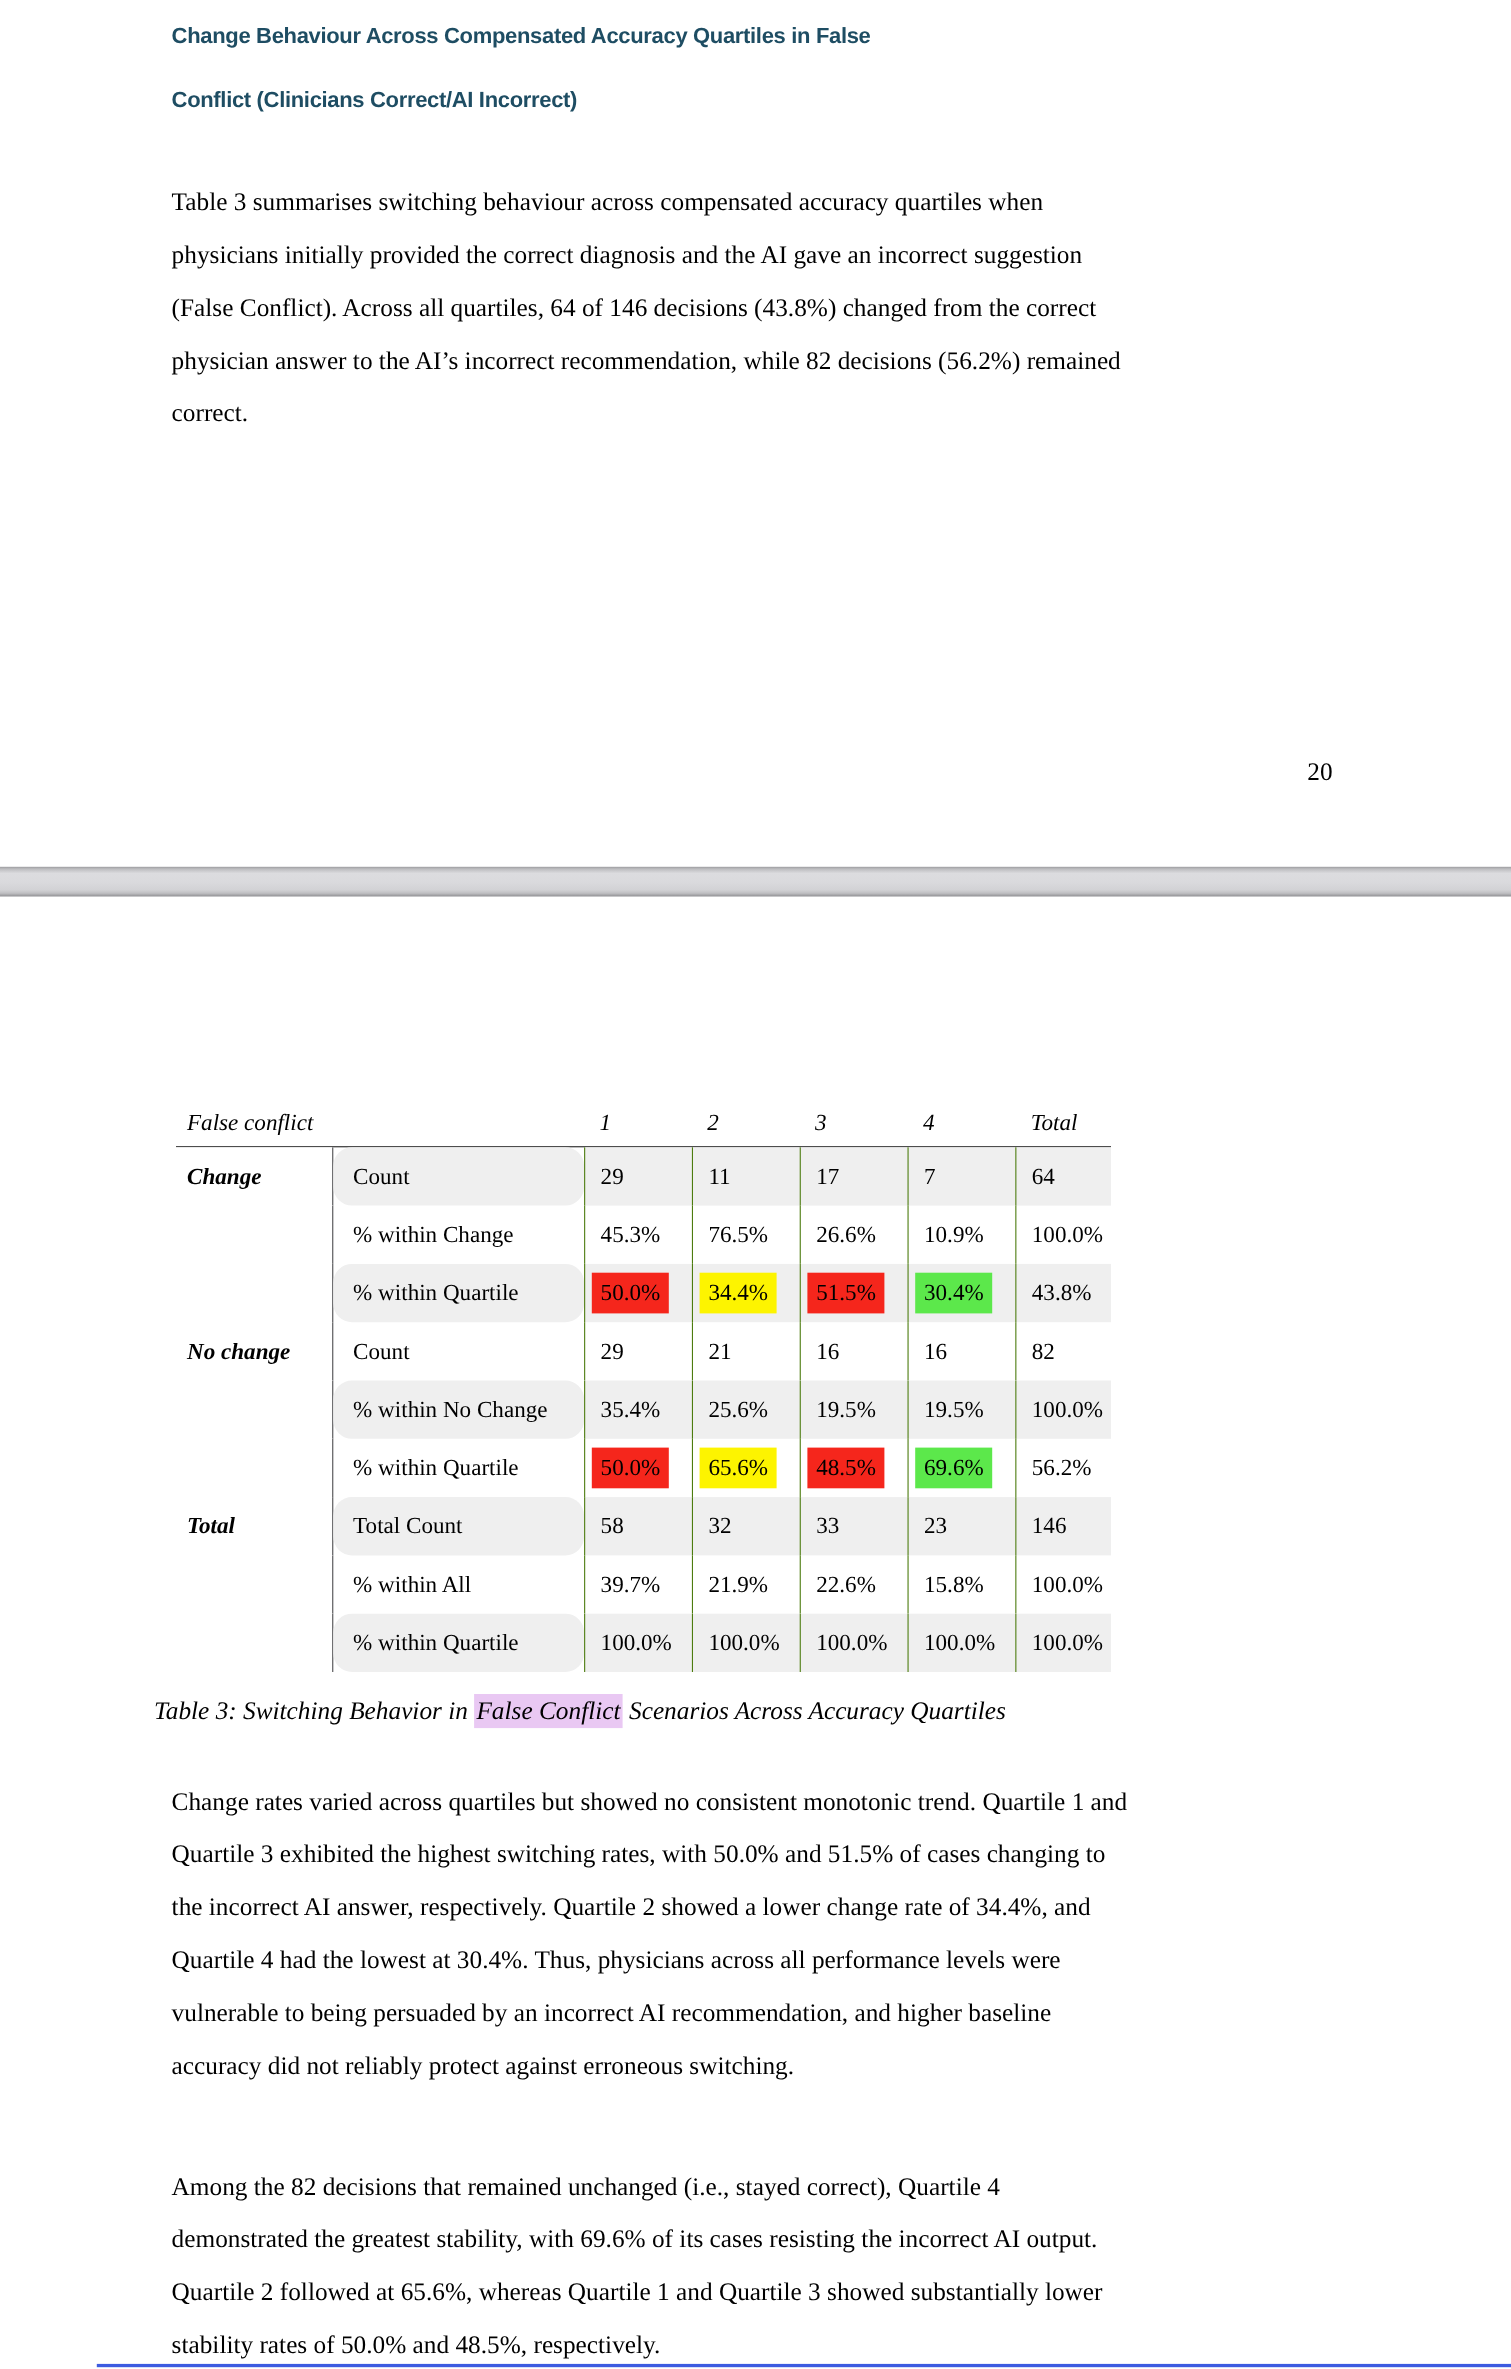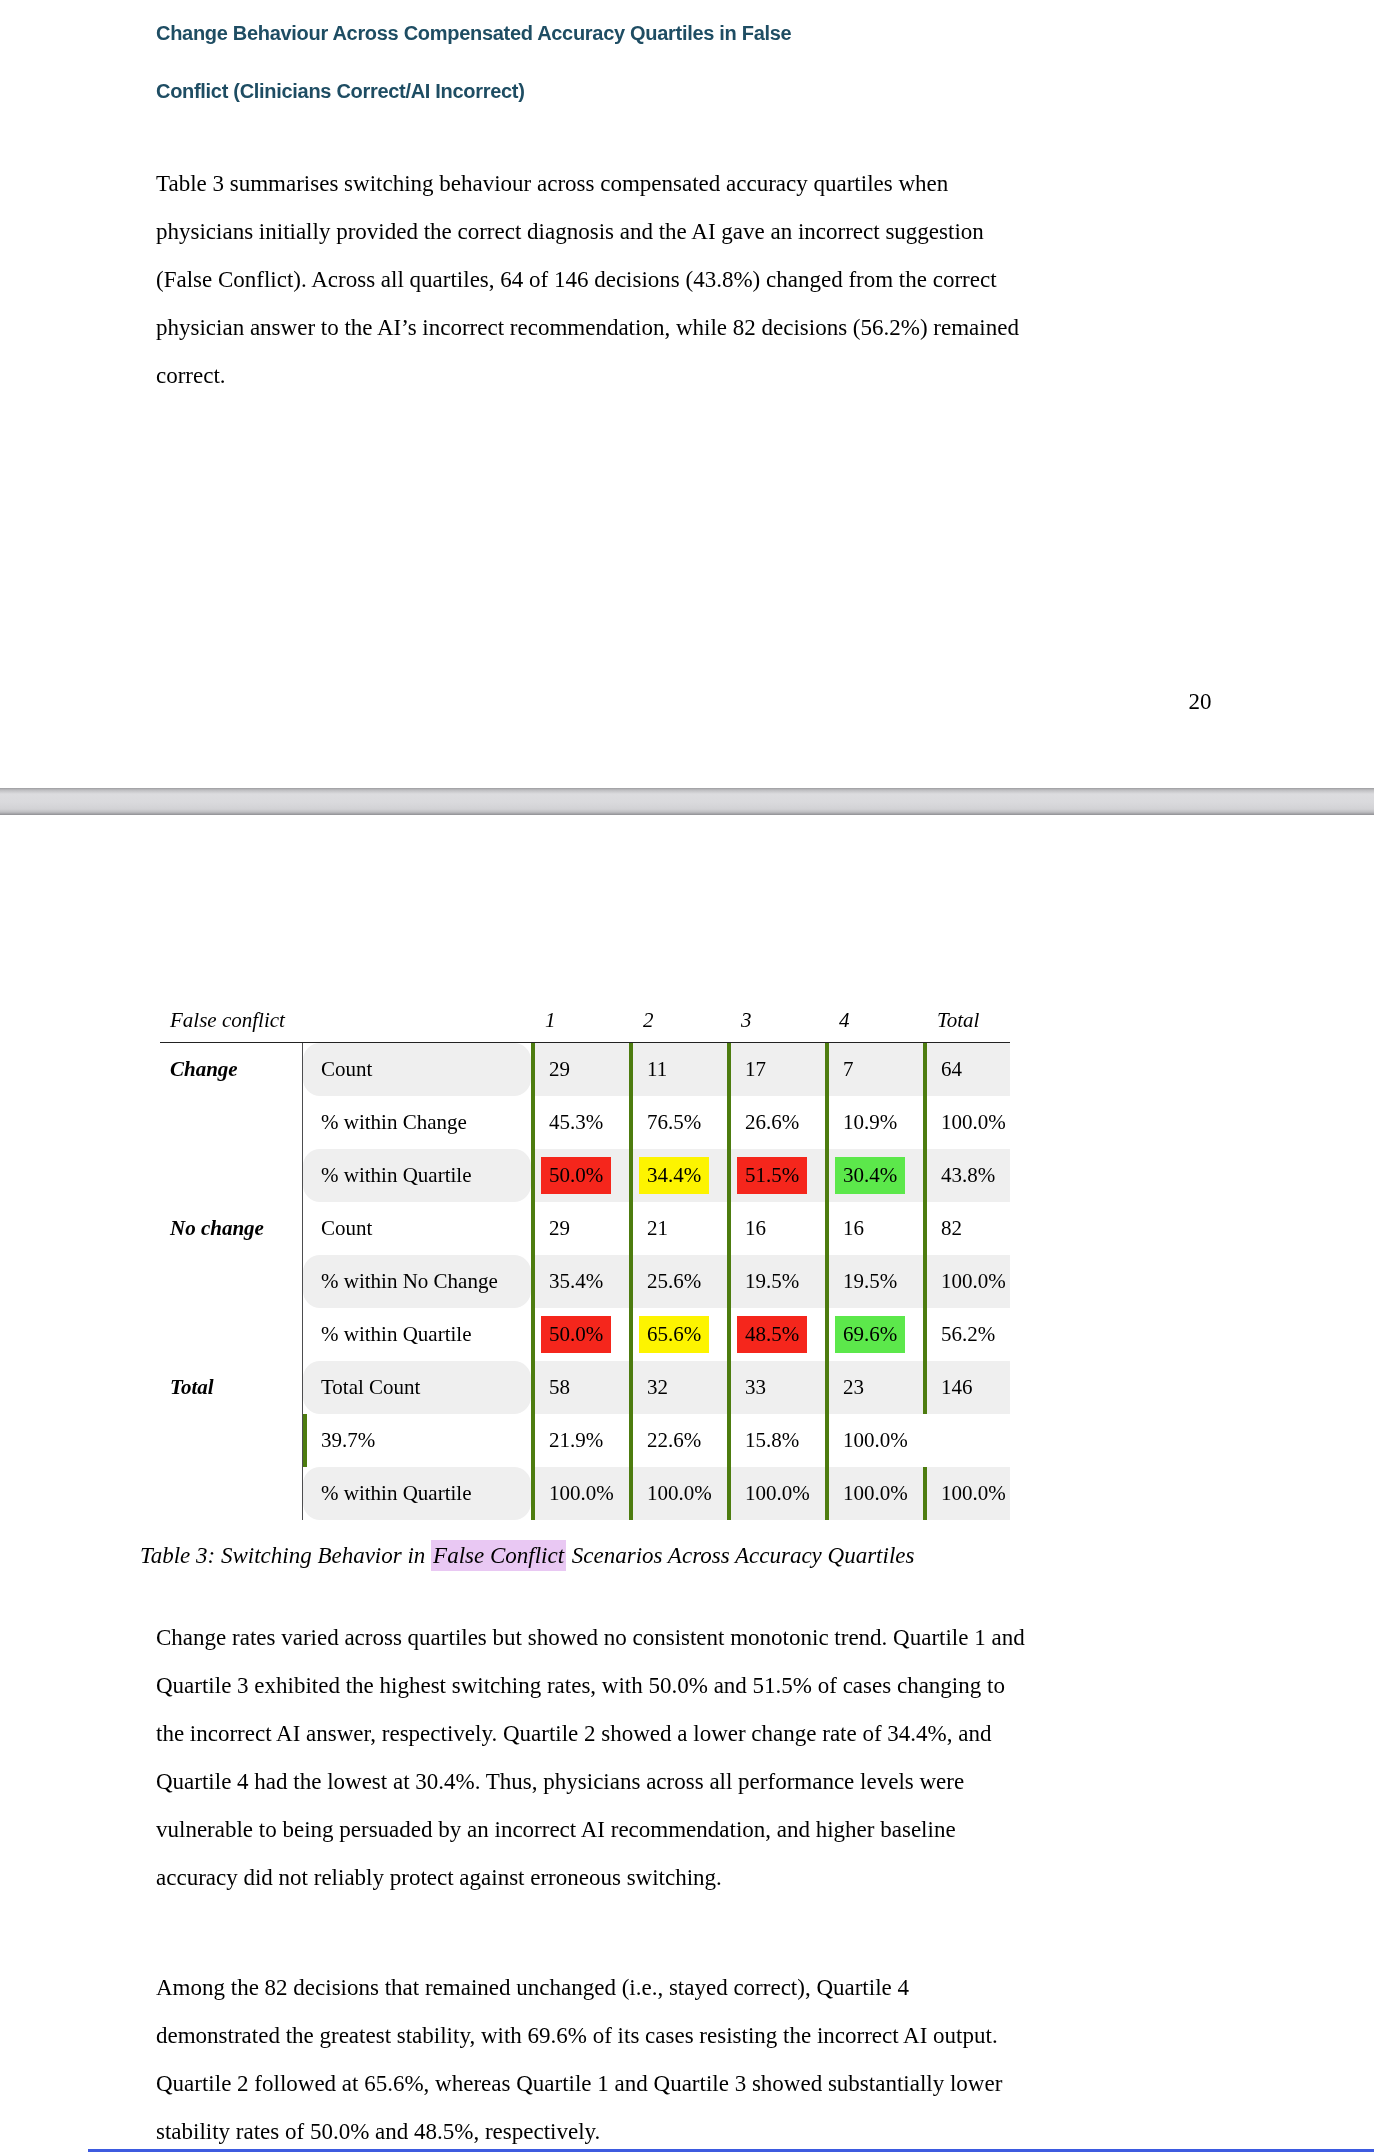--- a/index.html
+++ b/index.html
@@ -44,21 +44,21 @@
     display:grid; grid-template-columns:143px 228px 98px 98px 98px 98px 87px;
     height:53px;
     text-align:center;
   }
   .td-group {
     font-weight:bold; font-style:italic; padding-left:10px;
     display:flex; align-items:center; background:#fff;
     border-right:1px solid #4d4d4f; height:100%;
   }
   .td-stat { padding-left:18px; display:flex; align-items:center; height:100%;border-radius:17px; }
-  .td-val  { padding-left:14px; display:flex; align-items:center; height:100%; border-left:4px solid #4d7c0f; }
+  .td-val  { padding-left:14px; display:flex; align-items:center; height:100%; border-left:1px solid #4d7c0f; }
   .trow.stripe .td-stat, .trow.stripe .td-val { background:var(--stripe-gray); }
   .hl { padding:6px 8px; margin:-6px -8px; }
   .hl-red    { background:var(--highlight-red); }
   .hl-yellow { background:var(--highlight-yellow); }
   .hl-green  { background:var(--highlight-green); }
 
   .caption {
     position:absolute; left:140px; top:1536px; width:1140px;
     font-size:23px; font-style:italic; line-height:40px;
   }
@@ -225,20 +225,21 @@
           </div>
           <div class="td-val">
             <span>23</span>
           </div>
           <div class="td-val">
             <span>146</span>
           </div>
         </div>
         <div class="trow">
           <div class="td-group"></div>
+          <div class="td-stat">% within All</div>
           <div class="td-val">
             <span>39.7%</span>
           </div>
           <div class="td-val">
             <span>21.9%</span>
           </div>
           <div class="td-val">
             <span>22.6%</span>
           </div>
           <div class="td-val">

